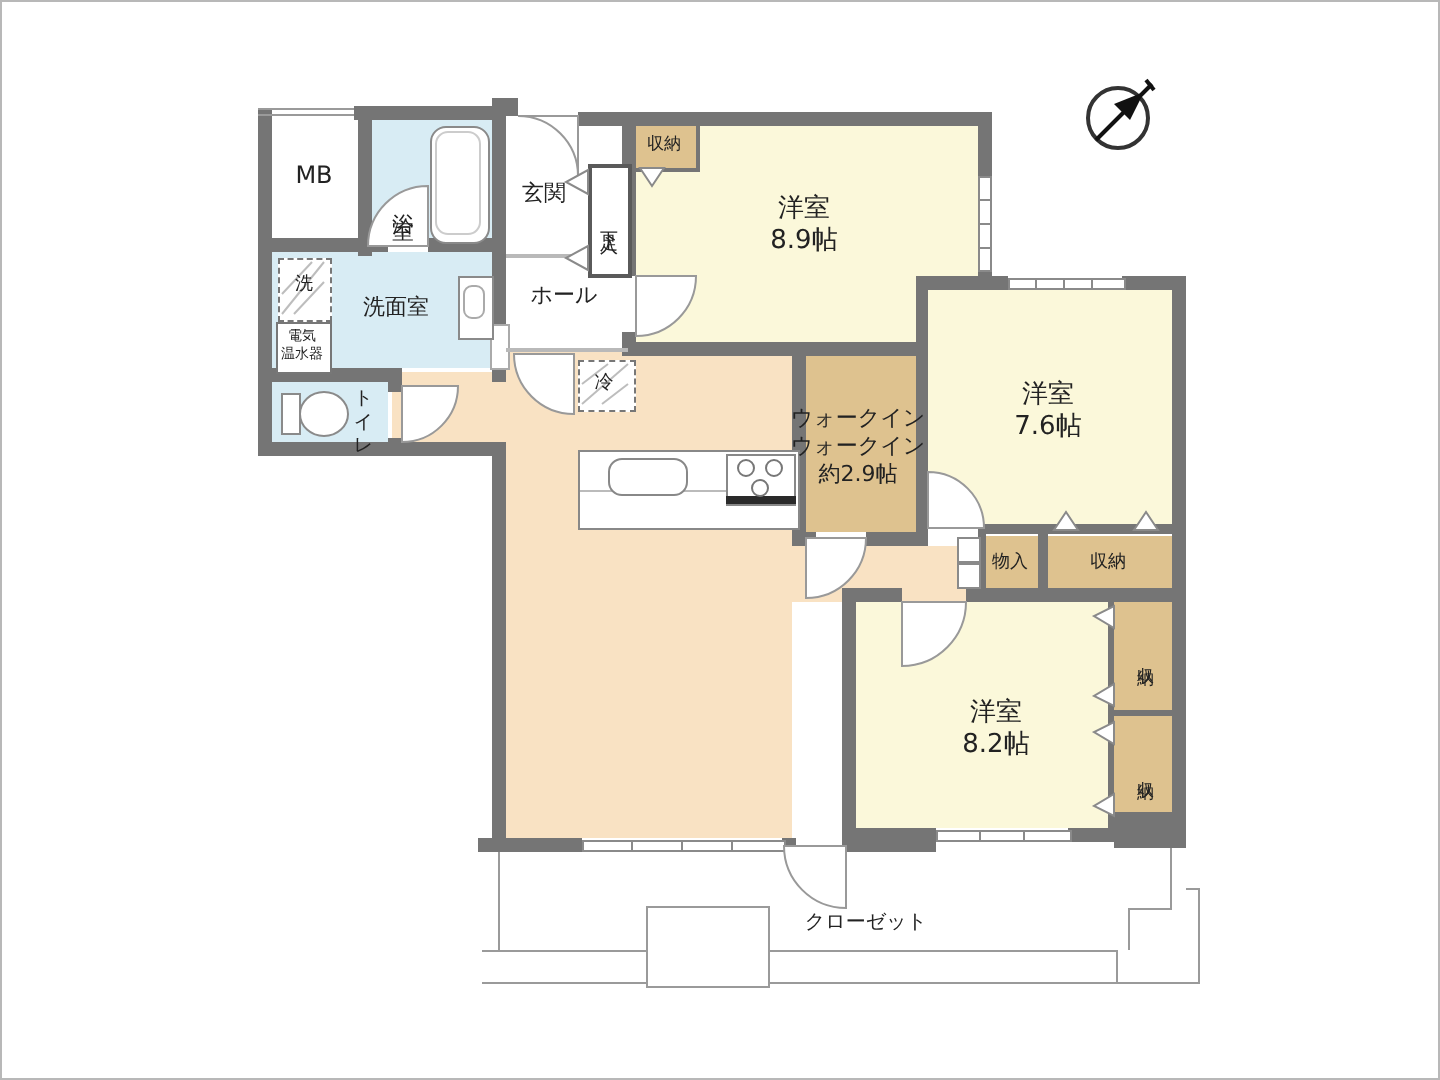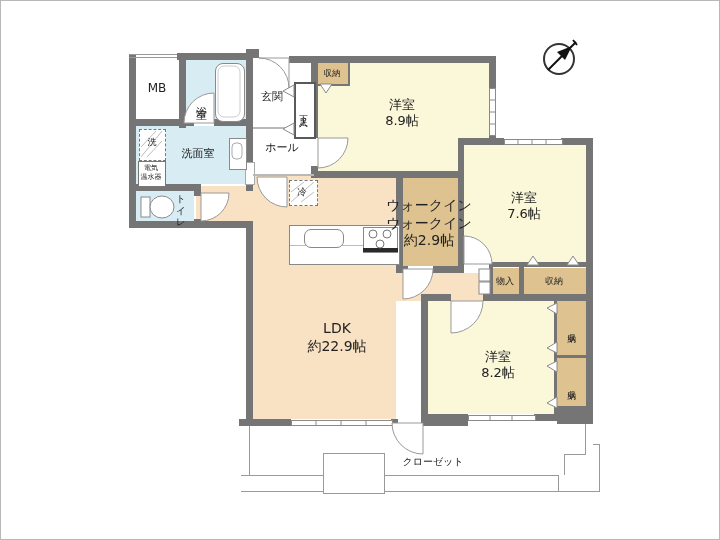--- a/index.html
+++ b/index.html
@@ -211,35 +211,31 @@
     <div>8.9帖</div>
   </div>
   <div class="lbl" style="left:151px;top:142px;font-size:9px;">洗</div>
   <div class="lbl" style="left:197px;top:153px;font-size:11px;">洗面室</div>
   <div class="lbl" style="left:150px;top:172px;font-size:7px;line-height:1.3;">
     <div>電気</div>
     <div>温水器</div>
   </div>
   <div class="vlbl" style="left:180px;top:205px;font-size:9.5px;letter-spacing:1px;">トイレ</div>
   <div class="lbl" style="left:301px;top:191px;font-size:9.5px;">冷</div>
-  <div class="lbl" style="left:428px;top:222px;font-size:14px;line-height:1.25;">
+  <div class="lbl" style="left:428px;top:222px;font-size:11px;line-height:1.25;">
     <div>ウォークイン</div>
     <div>ウォークイン</div>
     <div>約2.9帖</div>
   </div>
   <div class="lbl" style="left:523px;top:205px;font-size:13px;">
     <div>洋室</div>
     <div>7.6帖</div>
   </div>
   <div class="lbl" style="left:504px;top:281px;font-size:9px;">物入</div>
   <div class="lbl" style="left:553px;top:281px;font-size:9px;">収納</div>
-  <div class="lbl" style="left:336px;top:336px;font-size:14px;">
-    <div>LDK</div>
-    <div>約22.9帖</div>
-  </div>
   <div class="lbl" style="left:497px;top:364px;font-size:13px;">
     <div>洋室</div>
     <div>8.2帖</div>
   </div>
   <div class="vlbl" style="left:571px;top:327px;font-size:8.5px;letter-spacing:1px;">収納</div>
   <div class="vlbl" style="left:571px;top:384px;font-size:8.5px;letter-spacing:1px;">収納</div>
   <div class="lbl" style="left:432px;top:461px;font-size:10px;">クローゼット</div>
 
 </div>
 

